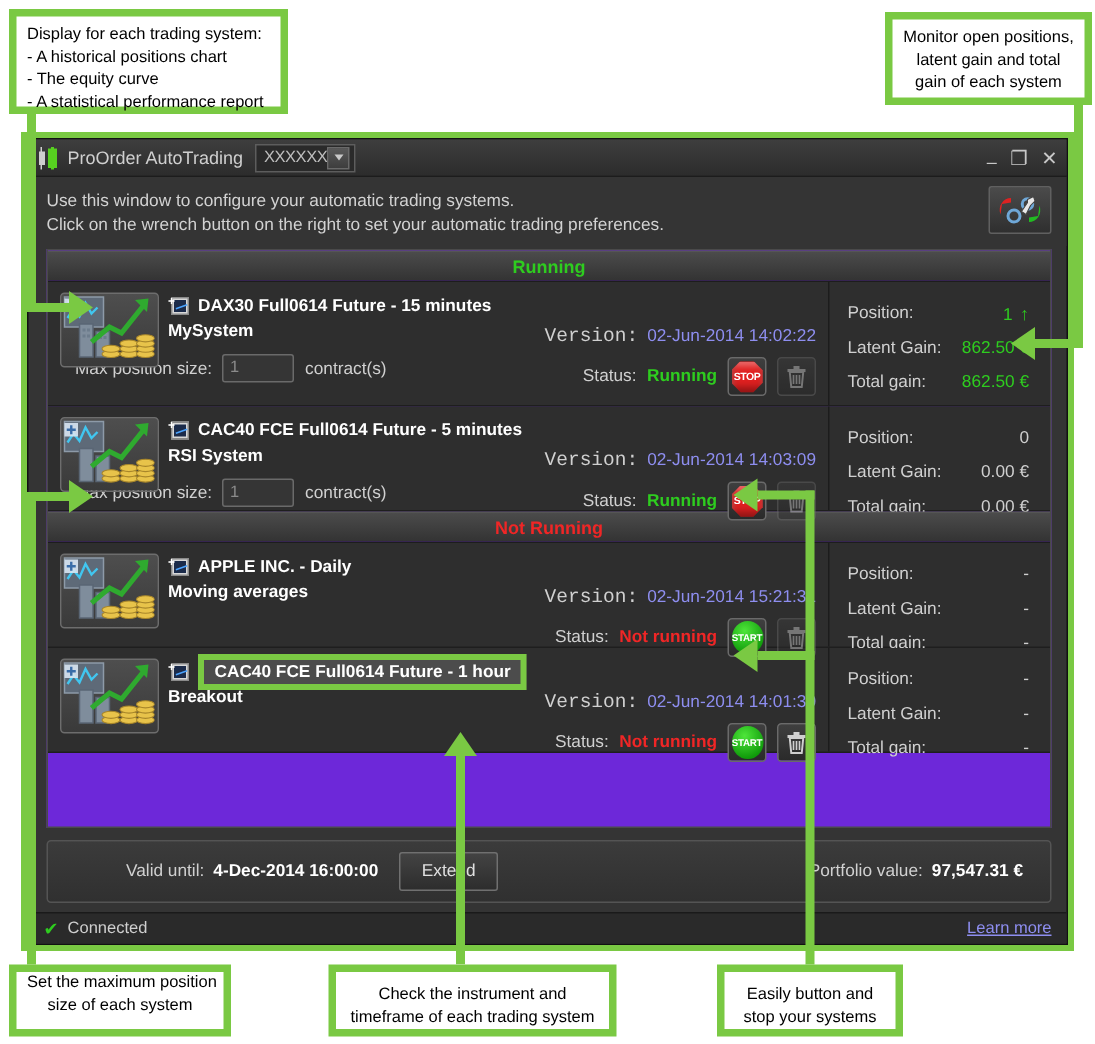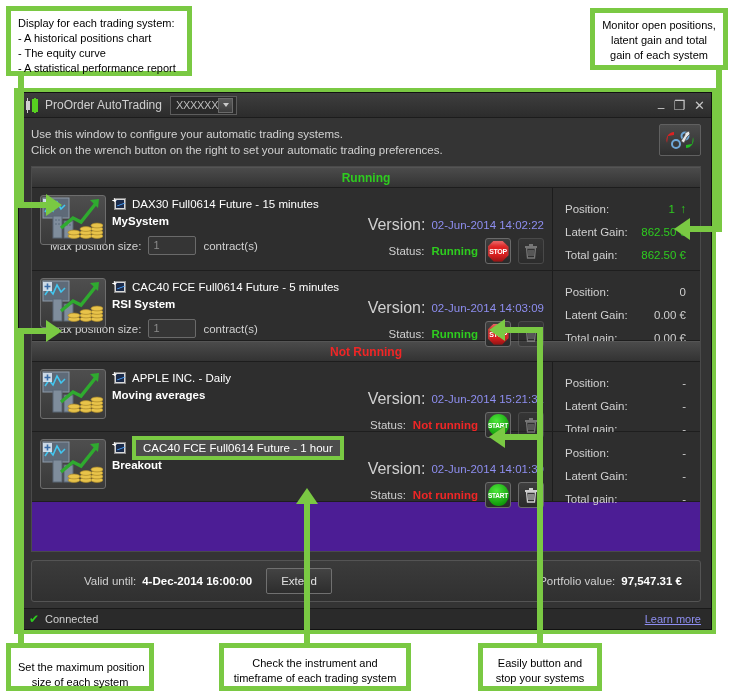--- a/index.html
+++ b/index.html
@@ -78,21 +78,21 @@
   }
   .header p{margin:0;color:#d2d2d2;font-size:11.5px;line-height:16px;}
   .wrench-btn{
     position:absolute;right:10px;top:6px;width:40px;height:30px;
     background:linear-gradient(#4b4b4b,#2f2f2f);border:1px solid #606060;border-radius:2px;
     display:flex;align-items:center;justify-content:center;
   }
 
   
   .list-panel{
-    margin:2px 10px 0 12px;background:#4c1d95;border:1px solid #4a4a4a;
+    margin:2px 10px 0 12px;background:#6d28d9;border:1px solid #4a4a4a;
     flex:1 1 auto;overflow:hidden;display:flex;flex-direction:column;
   }
   .section-head{
     height:19px;flex:0 0 19px;display:flex;align-items:center;justify-content:center;
     background:linear-gradient(#4b4b4b,#333333);
     border-bottom:1px solid #1d1d1d;border-top:1px solid #555;
     font-size:12px;font-weight:bold;
   }
   .section-head.running{color:#2ecc1f;}
   .section-head.notrunning{color:#f02626;}
@@ -110,35 +110,35 @@
     position:absolute;left:8px;top:7px;width:64px;height:48px;
     background:linear-gradient(#4e4e4e,#3a3a3a);border:1px solid #6d6d6d;border-radius:3px;
     overflow:hidden;
   }
   .sys-title{margin-left:72px;display:flex;align-items:center;gap:5px;height:18px;}
   .instr-badge{width:15px;height:14px;position:relative;flex:0 0 15px;}
   .instr-badge .sq{position:absolute;left:2px;top:1px;width:12px;height:12px;background:#d8d8d8;border:1px solid #8a8a8a;box-sizing:border-box;}
   .instr-badge .sq i{position:absolute;left:1px;top:1px;right:1px;bottom:1px;background:#1b2b4a;}
   .instr-badge .sq i::after{content:"";position:absolute;left:1px;top:4px;width:8px;height:1px;background:#4aa3ff;transform:rotate(-20deg);}
   .instr-badge .pl{position:absolute;left:0;top:0;color:#fff;font-size:8px;font-weight:bold;line-height:8px;}
-  .instr-name{color:#ffffff;font-size:11.5px;font-weight:normal;white-space:nowrap;}
+  .instr-name{color:#ffffff;font-size:11.5px;font-weight:bold;white-space:nowrap;}
   .instr-name.boxed{
     border:4px solid #7ac943;background:#4c4c4c;padding:2px 7px;position:relative;z-index:35;
   }
   .sys-name{margin-left:72px;color:#ffffff;font-size:11.5px;font-weight:bold;margin-top:2px;}
   .maxpos-row{margin-left:10px;margin-top:9px;display:flex;align-items:center;gap:7px;}
   .maxpos-row .lbl{color:#d0d0d0;font-size:11.5px;}
   .num-input{
     width:48px;height:19px;background:#353535;border:1px solid #6a6a6a;border-radius:2px;
     color:#8b8b8b;font-size:11px;padding:0 4px;box-sizing:border-box;line-height:17px;
   }
   .version-row{
     position:absolute;right:8px;top:28px;display:flex;align-items:center;gap:6px;
   }
-  .version-row .lbl{color:#d0d0d0;font-size:16px;}
+  .version-row .lbl{color:#d0d0d0;font-size:13px;font-family:Liberation Mono, monospace;}
   .version-row .val{color:#8e8ef0;font-size:11.5px;}
   .status-row{
     position:absolute;right:8px;top:50px;display:flex;align-items:center;gap:7px;
   }
   .status-row .lbl{color:#d0d0d0;font-size:11.5px;}
   .status-row .val{font-size:11.5px;font-weight:bold;}
   .status-row .val.run{color:#2ecc1f;}
   .status-row .val.stop{color:#f02626;}
 
   .btn-sq{
@@ -614,21 +614,21 @@
 
 <div class="callout center" id="callout-monitor">
   <div class="inner">
     <div class="line">Monitor open positions,</div>
     <div class="line">latent gain and total</div>
     <div class="line">gain of each system</div>
   </div>
 </div>
 
 <div class="callout center" id="callout-maxpos">
-  <div class="inner" style="padding-top:12px;">
+  <div class="inner" style="padding-top:0;">
     <div class="line">Set the maximum position</div>
     <div class="line">size of each system</div>
   </div>
 </div>
 
 <div class="callout center" id="callout-instrument">
   <div class="inner" style="padding-top:8px;">
     <div class="line">Check the instrument and</div>
     <div class="line">timeframe of each trading system</div>
   </div>

